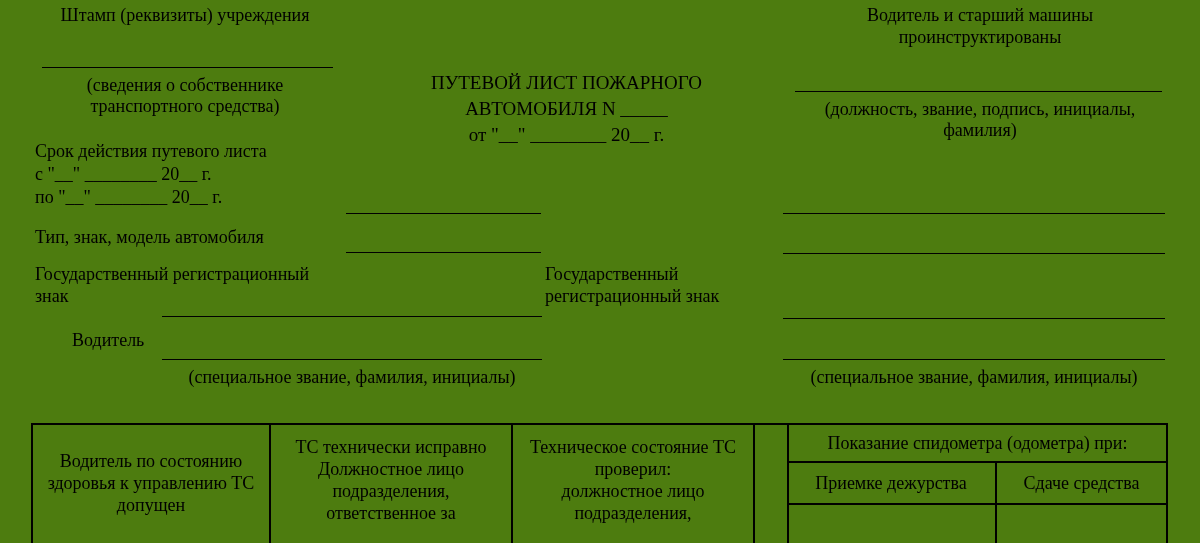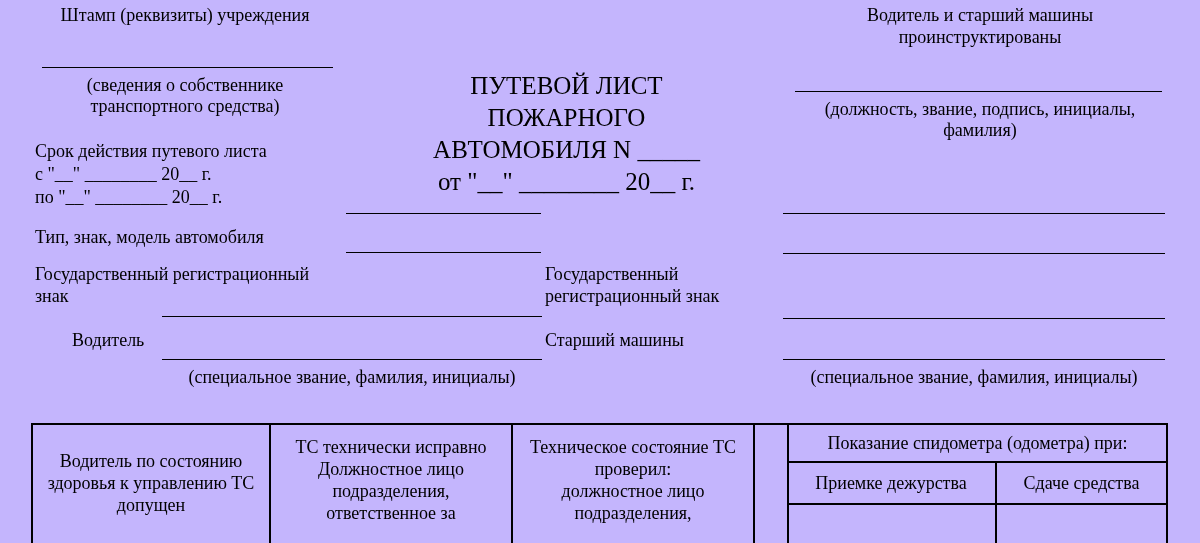--- a/index.html
+++ b/index.html
@@ -1,36 +1,36 @@
 <!DOCTYPE html>
 <html><head>
 <meta charset="utf-8">
 <style>
   html, body { margin: 0; padding: 0; background: #ffffff; }
   #page {
     position: relative;
     width: 1200px;
     height: 543px;
-    background: #c4b5fd;
+    background: #4d7c0f;
     color: #000000;
     font-family: "Liberation Serif", serif;
     font-size: 18px;
     overflow: hidden;
   }
   .abs { position: absolute; }
   .c { text-align: center; }
   .ml { white-space: pre-line; }
   .rule { height: 0; border-top: 1.5px solid #000; }
   .tl { background: #000; position: absolute; }
 
   #stamp-title        { left: 30px;  top: 5px;   width: 310px; }
   #stamp-rule         { left: 42px;  top: 67px;  width: 291px; }
   #stamp-caption      { left: 30px;  top: 75px;  width: 310px; line-height: 21px; }
 
-  #doc-title          { left: 400px; top: 70px;  width: 333px; font-size: 25px; line-height: 32px; }
+  #doc-title          { left: 400px; top: 70px;  width: 333px; font-size: 19px; line-height: 26px; }
 
   #instructed-title   { left: 795px; top: 4px;   width: 370px; line-height: 22px; }
   #instructed-rule    { left: 795px; top: 91px;  width: 367px; }
   #instructed-caption { left: 795px; top: 99px;  width: 370px; line-height: 21px; }
 
   #validity           { left: 35px;  top: 140px; width: 340px; line-height: 23px; }
 
   #mid-rule-1         { left: 346px; top: 213px; width: 195px; }
   #mid-rule-2         { left: 346px; top: 252px; width: 195px; }
   #r-rule-1           { left: 783px; top: 213px; width: 382px; }
@@ -98,21 +98,20 @@
   <div class="abs rule" id="r-rule-1"></div>
   <div class="abs rule" id="r-rule-2"></div>
 
   <div class="abs" id="reg-label">Государственный регистрационный знак</div>
   <div class="abs rule" id="reg-rule"></div>
   <div class="abs" id="trailer-reg-label">Государственный регистрационный знак</div>
   <div class="abs rule" id="r-rule-3"></div>
 
   <div class="abs" id="driver-label">Водитель</div>
   <div class="abs rule" id="driver-rule"></div>
-  <div class="abs" id="senior-label">Старший машины</div>
   <div class="abs rule" id="r-rule-4"></div>
 
   <div class="abs c" id="driver-caption">(специальное звание, фамилия, инициалы)</div>
   <div class="abs c" id="senior-caption">(специальное звание, фамилия, инициалы)</div>
 
   <div id="btable">
     <div class="tl" id="hl-top"></div>
     <div class="tl" id="vl-0"></div>
     <div class="tl" id="vl-1"></div>
     <div class="tl" id="vl-2"></div>

